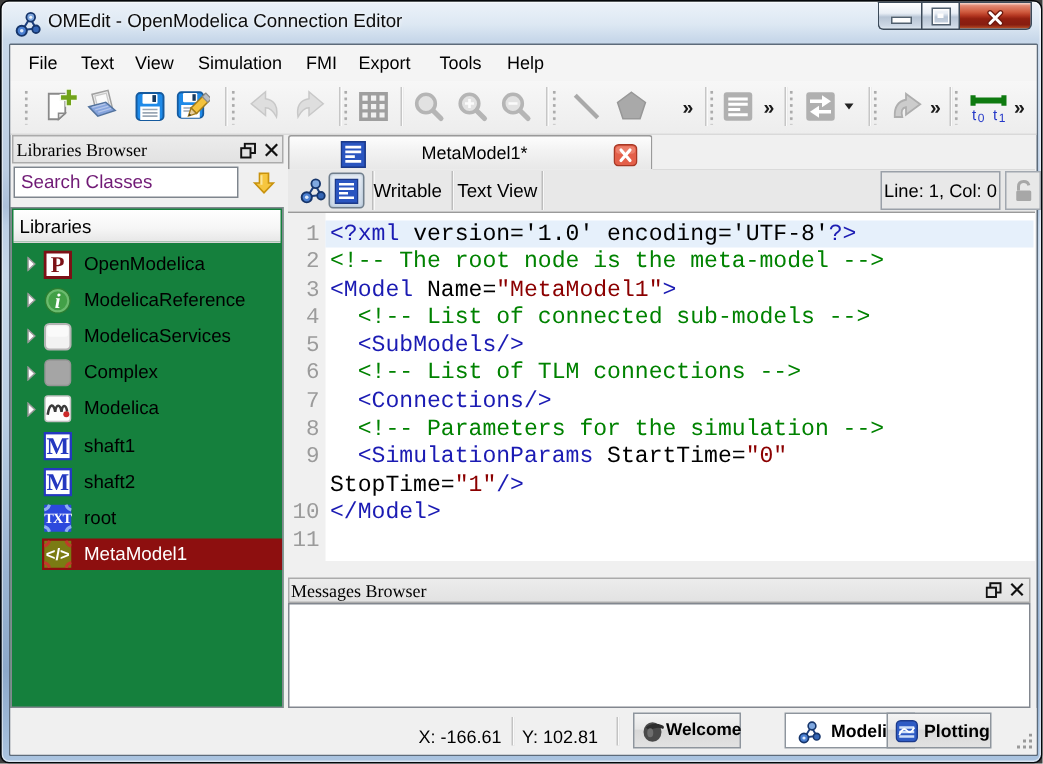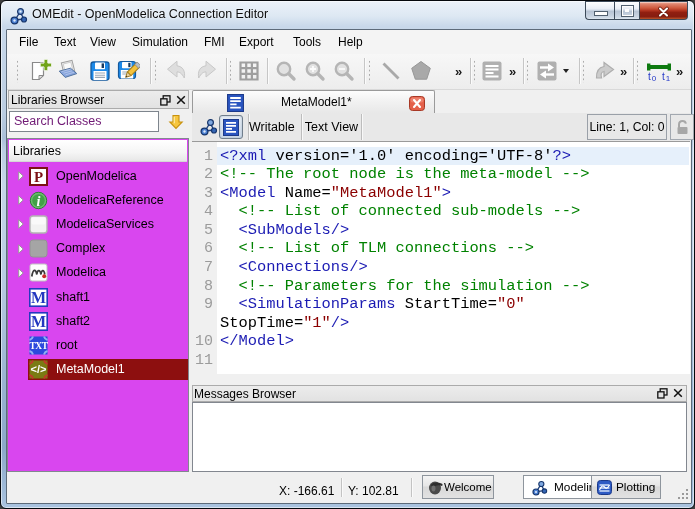--- a/index.html
+++ b/index.html
@@ -25,24 +25,24 @@
 
 #toolbar{left:0px;top:24px;width:684px;height:36px;background:linear-gradient(180deg,#f7f7f7,#ededed);border-bottom:1px solid #d9d9d9;box-sizing:border-box;}
 .tsep{position:absolute;top:4px;width:1px;height:26px;background:#c6c6c6;border-right:1px solid #fbfbfb;}
 .thandle{position:absolute;top:6px;width:3px;height:23px;
 background-image:radial-gradient(circle at 1.5px 1.5px,#ababab 0.9px,rgba(0,0,0,0) 1px);background-size:3px 4.4px;background-repeat:repeat-y;}
 .ticon{position:absolute;top:5px;width:24px;height:24px;}
 .chev{position:absolute;top:10px;font-size:13px;font-weight:bold;color:#1a1a1a;letter-spacing:-1px;}
 .drop{position:absolute;top:15px;width:0;height:0;border-left:3.5px solid transparent;border-right:3.5px solid transparent;border-top:4px solid #222;}
 
 .docktitle{background:linear-gradient(180deg,#ececec,#e2e2e2);border:1px solid #ababab;box-sizing:border-box;}
-.dockt{position:absolute;font-size:12px;color:#000;}
+.dockt{position:absolute;font-size:12px;color:#000;font-family:Liberation Serif, serif;}
 
 #searchbox{left:2px;top:81px;width:150px;height:21px;background:#fff;border:1px solid #7e858d;box-sizing:border-box;font-size:12.5px;color:#701a75;line-height:19px;padding-left:4px;}
-#treeframe{left:0px;top:108px;width:182px;height:334px;background:#d946ef;border:1px solid #82878f;box-sizing:border-box;}
+#treeframe{left:0px;top:108px;width:182px;height:334px;background:#15803d;border:1px solid #82878f;box-sizing:border-box;}
 #libhdr{position:absolute;left:1px;top:1px;width:178px;height:22px;background:linear-gradient(180deg,#ffffff,#f5f5f5 60%,#e7e7e7);border-bottom:1px solid #d6d6d6;font-size:12.5px;line-height:22px;padding-left:4px;box-sizing:border-box;color:#000;}
 .trow{position:absolute;left:1px;width:178px;height:24px;}
 .trow .lbl{position:absolute;left:47px;top:4.5px;font-size:12.5px;color:#000;white-space:nowrap;}
 .trow svg.ic{position:absolute;left:20px;top:2.5px;}
 .trow svg.ex{position:absolute;left:9px;top:7px;}
 #selrow{position:absolute;left:19px;width:160px;height:21px;background:#8d0f0f;}
 
 #tabbar-line{left:428px;top:82.5px;width:255px;height:1px;background:#a8a8a8;}
 #tab{left:185px;top:60px;width:243px;height:23px;background:linear-gradient(180deg,#fdfdfd,#f2f2f2 45%,#e8e8e8);border:1px solid #9a9a9a;border-bottom:none;border-radius:2px 2px 0 0;box-sizing:border-box;}
 #edtoolbar{left:185px;top:83px;width:498px;height:28px;background:#e8e8e8;}
@@ -57,21 +57,21 @@
 .cb{color:#1b1bb3;}
 .cg{color:#008200;}
 .cr{color:#8b0000;}
 
 #msgtitle{left:185px;top:355px;width:495px;height:17px;}
 #msgbody{left:185px;top:372px;width:495px;height:70px;background:#fff;border:1px solid #82878f;box-sizing:border-box;}
 
 #statusbar{left:0;top:442px;width:684px;height:31px;background:#f0f0f0;font-size:12.5px;}
 .ssep{position:absolute;top:6px;width:1px;height:19px;background:#c3c3c3;border-right:1px solid #fafafa;}
 .sbtn{position:absolute;top:2.5px;height:24px;border:1px solid #8e959d;box-sizing:border-box;background:linear-gradient(180deg,#f4f4f4,#e6e6e6 45%,#d8d8d8 50%,#e2e2e2);font-size:12.5px;}
-.sbtn .txt{position:absolute;top:4.5px;font-size:11.8px;color:#000;}
+.sbtn .txt{position:absolute;top:4.5px;font-size:11.8px;color:#000;font-weight:bold;}
 </style>
 </head>
 <body>
 <div id="win">
 
 <svg class="ab" style="left:9px;top:6px" width="18" height="18" viewBox="0 0 18 18">
  <g stroke="#1d3f7d" fill="none" stroke-width="1.4">
   <path d="M5 13 L10 5 M10 5 L14 12 M5 13 L14 12"></path>
  </g>
  <circle cx="4.5" cy="13.5" r="3.4" fill="#4a7fd1" stroke="#16356b" stroke-width="1.3"></circle>

